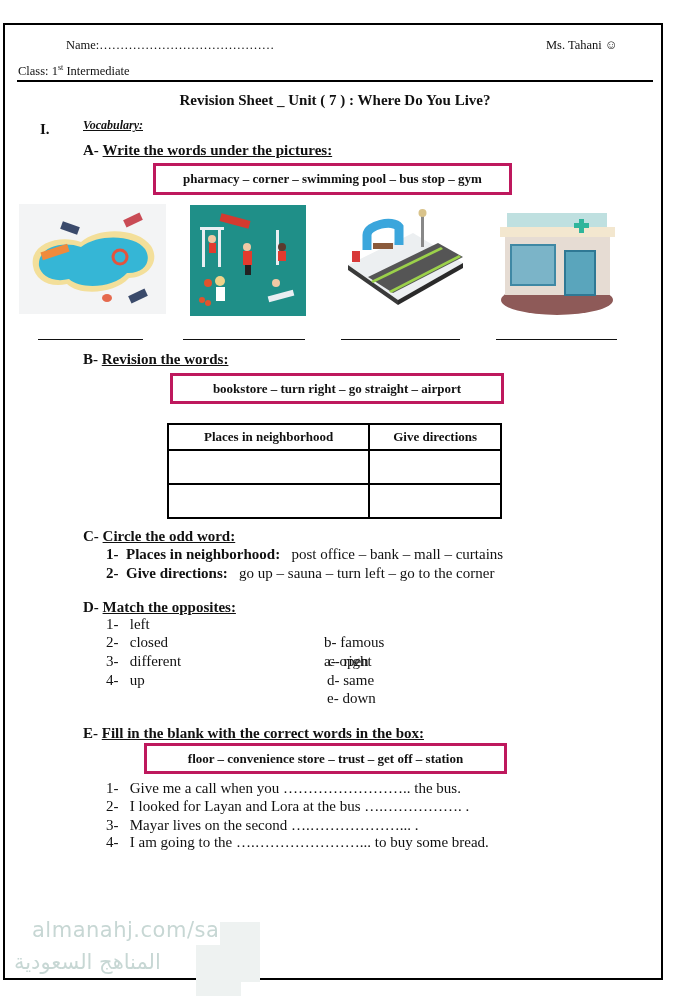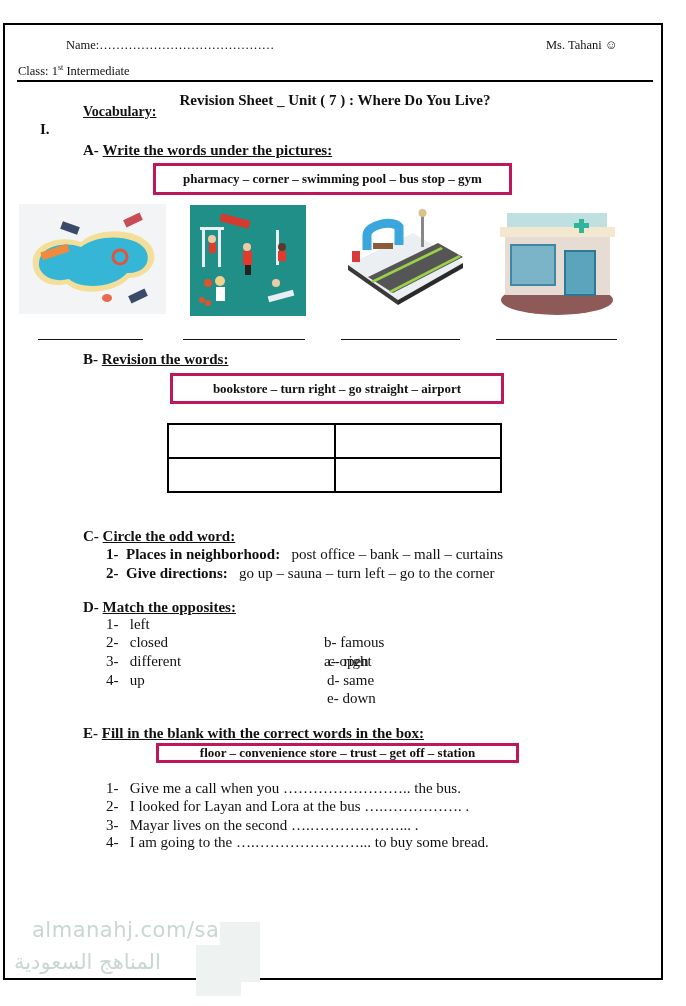--- a/index.html
+++ b/index.html
@@ -33,21 +33,21 @@
   <span>Name:</span><span>……………………………………</span>
 </div>
 <div class="abs t12" style="left:546px;top:38px;">Ms. Tahani ☺</div>
 <div class="abs t12" style="left:18px;top:64px;">
   <span>Class: 1</span><sup>st</sup><span> Intermediate</span>
 </div>
 <div class="abs rule"></div>
 <div class="abs t13 b" style="left:0;width:670px;text-align:center;top:93px;">Revision Sheet _ Unit ( 7 ) : Where Do You Live?</div>
 
 <div class="abs b" style="left:40px;top:121px;font-size:15px;">I.</div>
-<div class="abs b u" style="left:83px;top:104px;font-size:14px;">Vocabulary:</div>
+<div class="abs b u" style="left:83px;top:118px;font-size:12px;font-style:italic;">Vocabulary:</div>
 
 <div class="abs t13 b" style="left:83px;top:143px;">
   <span>A-</span>&nbsp;<span class="u">Write the words under the pictures:</span>
 </div>
 <div class="abs wordbox" style="left:153px;top:163px;width:359px;height:32px;">pharmacy – corner – swimming pool – bus stop – gym</div>
 
 <div class="pic" style="left:19px;top:204px;width:147px;height:110px;background:#f3f4f5;">
   <svg width="147" height="110" viewBox="0 0 147 110">
     <path d="M14 62 C10 40 40 30 62 38 C80 22 120 24 132 42 C142 58 128 74 110 74 C96 90 60 92 48 80 C30 84 16 76 14 62 Z" fill="#f3df9a"></path>
     <path d="M20 62 C18 44 42 36 62 43 C80 29 116 31 126 45 C134 58 124 70 108 69 C95 84 62 86 50 75 C34 79 22 72 20 62 Z" fill="#35b6d6"></path>
@@ -115,20 +115,24 @@
 <div class="ansline" style="left:341px;width:119px;"></div>
 <div class="ansline" style="left:496px;width:121px;"></div>
 
 <div class="abs t13 b" style="left:83px;top:352px;">
   <span>B-</span>&nbsp;<span class="u">Revision the words:</span>
 </div>
 <div class="abs wordbox" style="left:170px;top:373px;width:334px;height:31px;">bookstore – turn right – go straight – airport</div>
 
 <table class="cls">
   <tbody>
+      <tr>
+    <th>Places in neighborhood</th>
+    <th>Give directions</th>
+  </tr>
   <tr>
     <td></td>
     <td></td>
   </tr>
   <tr>
     <td></td>
     <td></td>
   </tr>
 </tbody>
   </table>
@@ -153,21 +157,21 @@
 
 <div class="abs t13" style="left:324px;top:654px;">a- open</div>
 <div class="abs t13" style="left:324px;top:635px;">b- famous</div>
 <div class="abs t13" style="left:328px;top:654px;">c- right</div>
 <div class="abs t13" style="left:327px;top:673px;">d- same</div>
 <div class="abs t13" style="left:327px;top:691px;">e- down</div>
 
 <div class="abs t13 b" style="left:83px;top:726px;">
   <span>E-</span>&nbsp;<span class="u">Fill in the blank with the correct words in the box:</span>
 </div>
-<div class="abs wordbox" style="left:156px;top:743px;width:363px;height:20px;">floor – convenience store – trust – get off – station</div>
+<div class="abs wordbox" style="left:144px;top:743px;width:363px;height:31px;">floor – convenience store – trust – get off – station</div>
 
 <div class="abs t13" style="left:106px;top:781px;"><span>1-</span>&nbsp;&nbsp;&nbsp;<span>Give me a call when you …………………….. the bus.</span></div>
 <div class="abs t13" style="left:106px;top:799px;"><span>2-</span>&nbsp;&nbsp;&nbsp;<span>I looked for Layan and Lora at the bus ….……………. .</span></div>
 <div class="abs t13" style="left:106px;top:818px;"><span>3-</span>&nbsp;&nbsp;&nbsp;<span>Mayar lives on the second ….………………... .</span></div>
 <div class="abs t13" style="left:106px;top:835px;"><span>4-</span>&nbsp;&nbsp;&nbsp;<span>I am going to the ….…………………... to buy some bread.</span></div>
 
 <div class="wm-sq" style="left:220px;top:922px;width:40px;height:60px;"></div>
 <div class="wm-sq" style="left:196px;top:945px;width:45px;height:51px;"></div>
 <div class="abs wm-text" style="left:32px;top:918px;font-size:21px;letter-spacing:0.5px;">almanahj.com/sa</div>
 <div class="abs wm-text" style="left:14px;top:950px;font-size:21px;direction:rtl;">المناهج السعودية</div>

